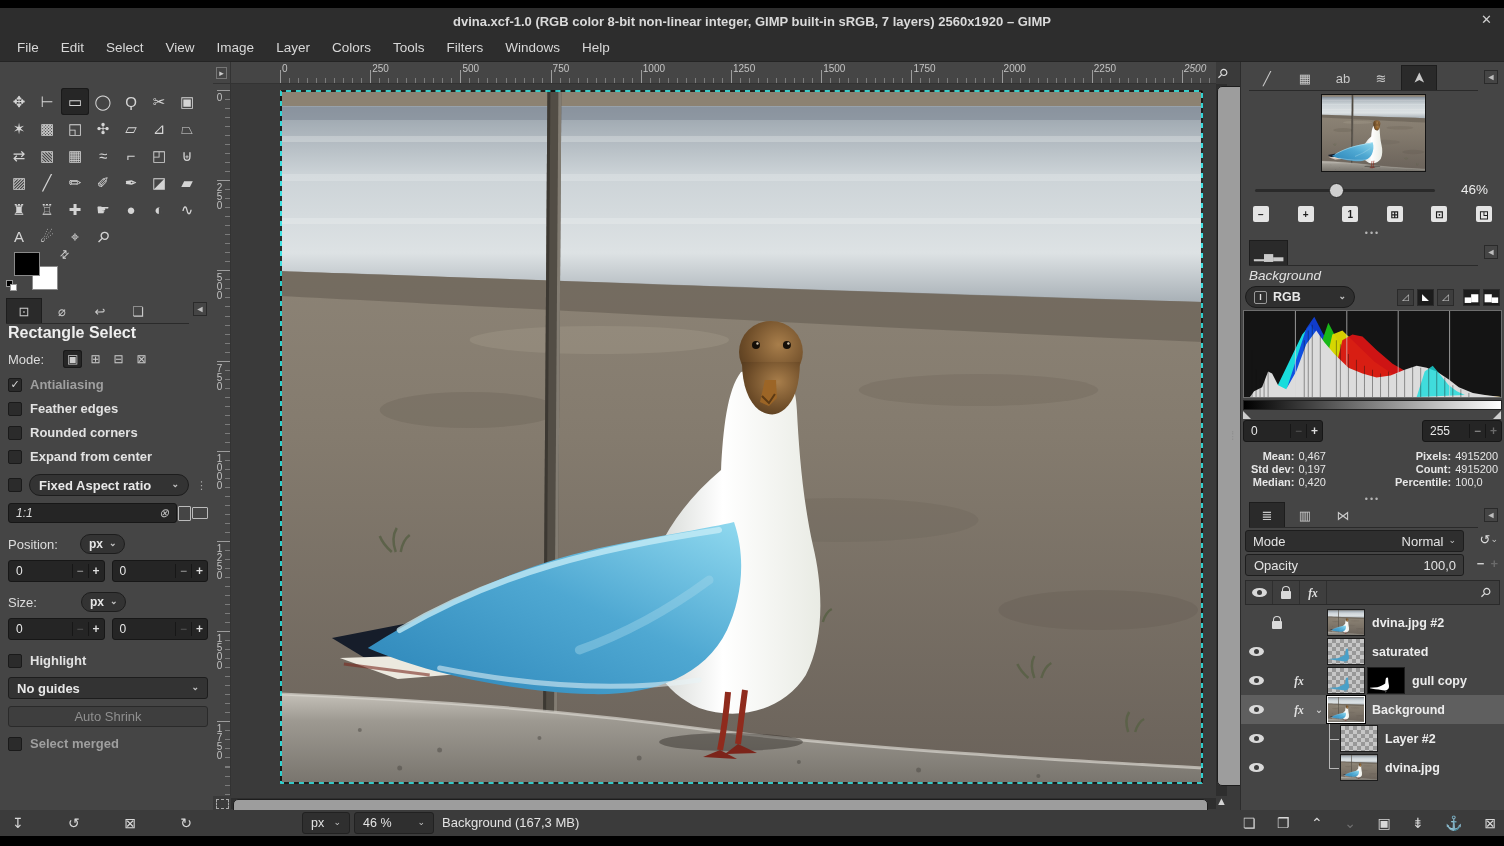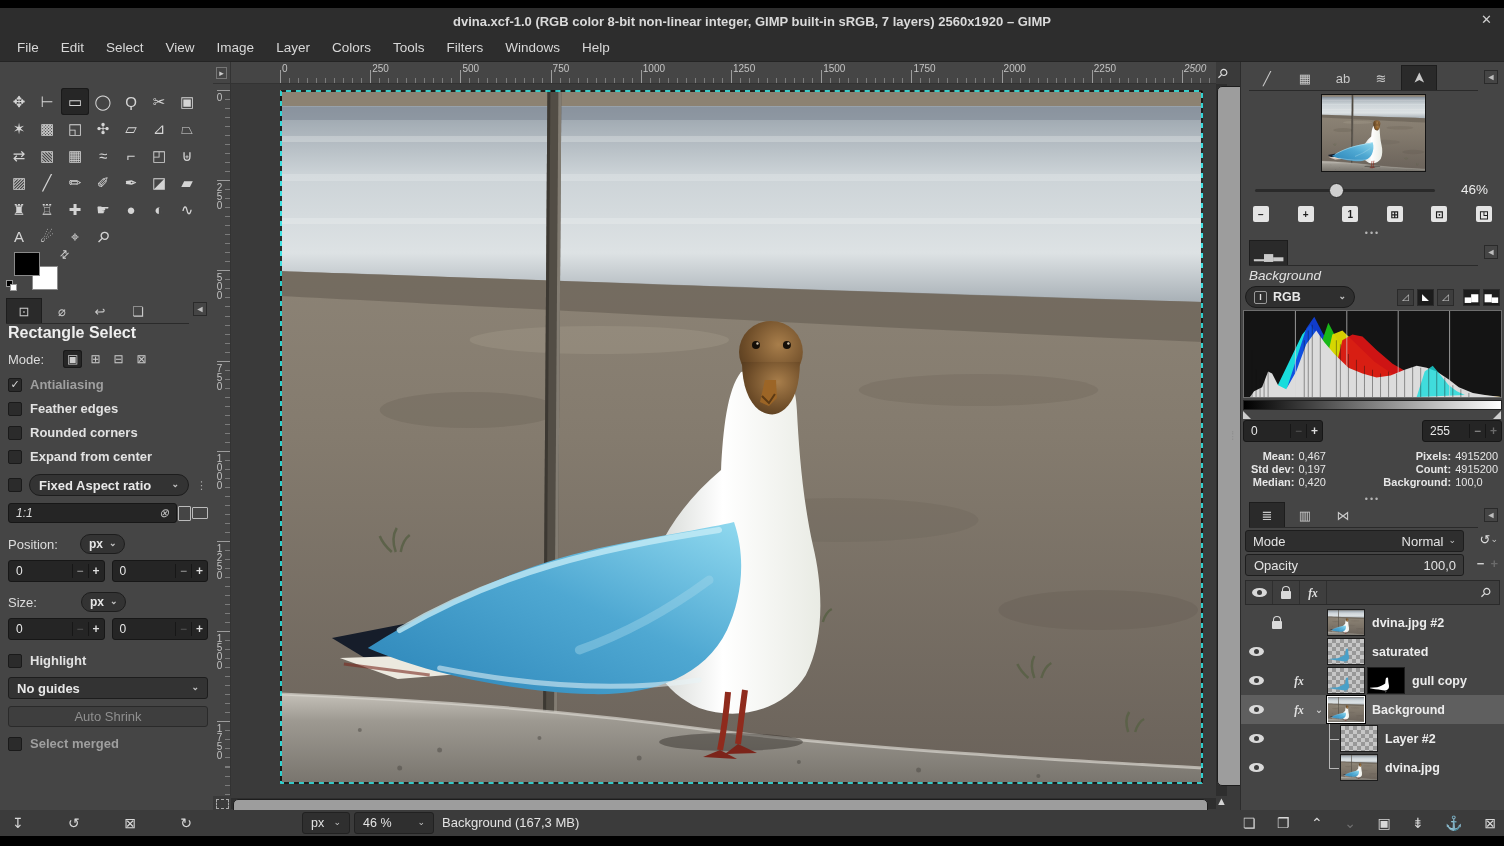--- a/index.html
+++ b/index.html
@@ -800,21 +800,21 @@
             <span class="sl">Std dev:</span>
             <span class="sv">0,197</span>
             <span class="sl">Median:</span>
             <span class="sv">0,420</span>
           </div>
         <div class="stat-col" id="stats-right">
             <span class="sl">Pixels:</span>
             <span class="sv">4915200</span>
             <span class="sl">Count:</span>
             <span class="sv">4915200</span>
-            <span class="sl">Background:</span>
+            <span class="sl">Percentile:</span>
             <span class="sv">100,0</span>
           </div>
       </div>
       <div id="hist-dots" class="dots-h">•••</div>
 
       <div id="layers-tab-row" class="dock-tabs">
           <div class="tab tab-layers active">
             <span>≣</span>
           </div>
           <div class="tab tab-channels">

